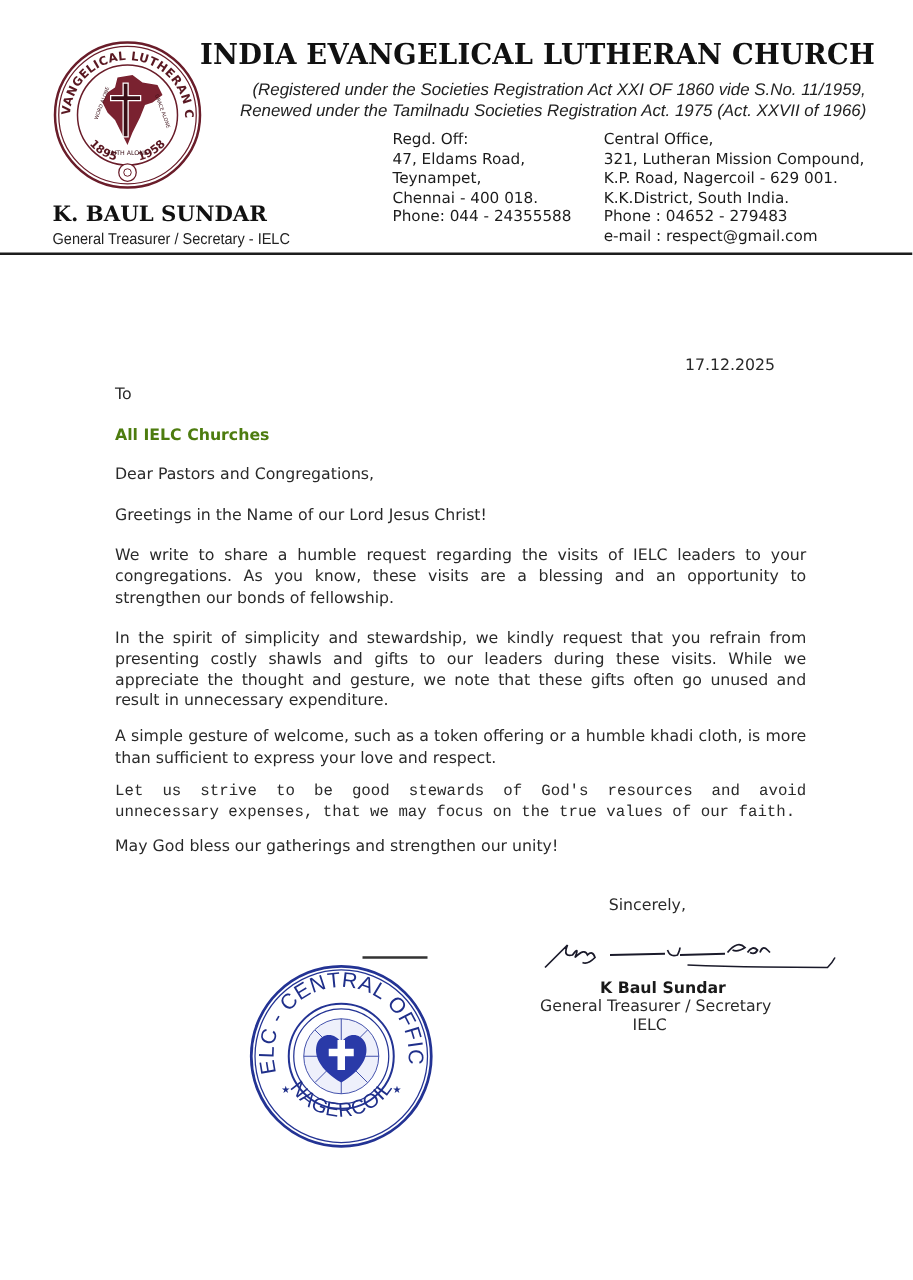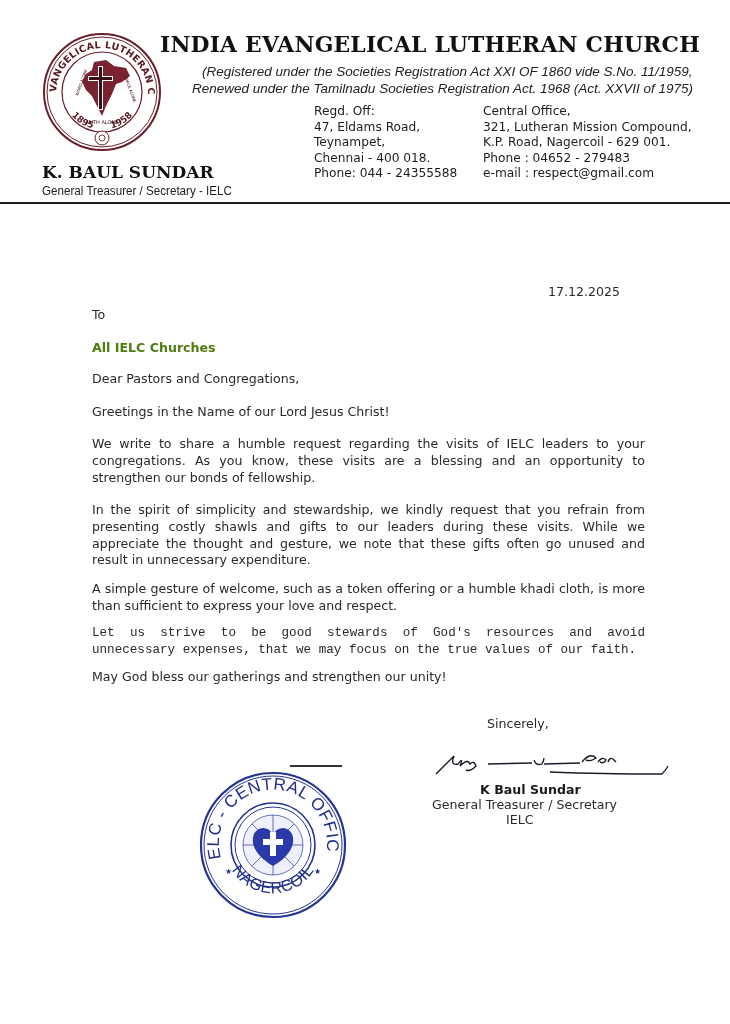--- a/index.html
+++ b/index.html
@@ -75,37 +75,38 @@
     <text x="60" y="92" text-anchor="middle" font-family="DejaVu Sans, sans-serif" font-size="5" fill="#3a0e16">FAITH ALONE</text>
     <text x="36" y="64" font-family="DejaVu Sans, sans-serif" font-size="4" fill="#3a0e16" transform="rotate(-70 36 64)">WORD ALONE</text>
     <text x="82" y="44" font-family="DejaVu Sans, sans-serif" font-size="4" fill="#3a0e16" transform="rotate(70 82 44)">GRACE ALONE</text>
     <circle cx="60" cy="106" r="7" fill="#fff" stroke="#6a1d2a" stroke-width="1"></circle>
     <circle cx="60" cy="106" r="3" fill="none" stroke="#6a1d2a" stroke-width="0.8"></circle>
   </svg>
 </div>
 
 <div class="abs org-title">INDIA EVANGELICAL LUTHERAN CHURCH</div>
 <div class="abs reg-line reg1">(Registered under the Societies Registration Act XXI OF 1860 vide S.No. 11/1959,</div>
-<div class="abs reg-line reg2">Renewed under the Tamilnadu Societies Registration Act. 1968 (Act. XXVII of 1975)</div>
+<div class="abs reg-line reg2">Renewed under the Tamilnadu Societies Registration Act. 1975 (Act. XXVII of 1966)</div>
 
 <div class="abs treasurer-name">K. BAUL SUNDAR</div>
 <div class="abs treasurer-role">General Treasurer / Secretary - IELC</div>
 
 <div class="abs addr addr-regd">
   <div>Regd. Off:</div>
   <div>47, Eldams Road,</div>
   <div>Teynampet,</div>
   <div>Chennai - 400 018.</div>
   <div>Phone: 044 - 24355588</div>
 </div>
 
 <div class="abs addr addr-central">
   <div>Central Office,</div>
   <div>321, Lutheran Mission Compound,</div>
   <div>K.P. Road, Nagercoil - 629 001.</div>
+  <div>K.K.District, South India.</div>
   <div>Phone : 04652 - 279483</div>
   <div>e-mail : respect@gmail.com</div>
 </div>
 
 <div class="abs rule-top"></div>
 
 <div class="abs letter date">17.12.2025</div>
 <div class="abs letter to">To</div>
 <div class="abs letter recipient">All IELC Churches</div>
 <div class="abs letter salutation">Dear Pastors and Congregations,</div>

